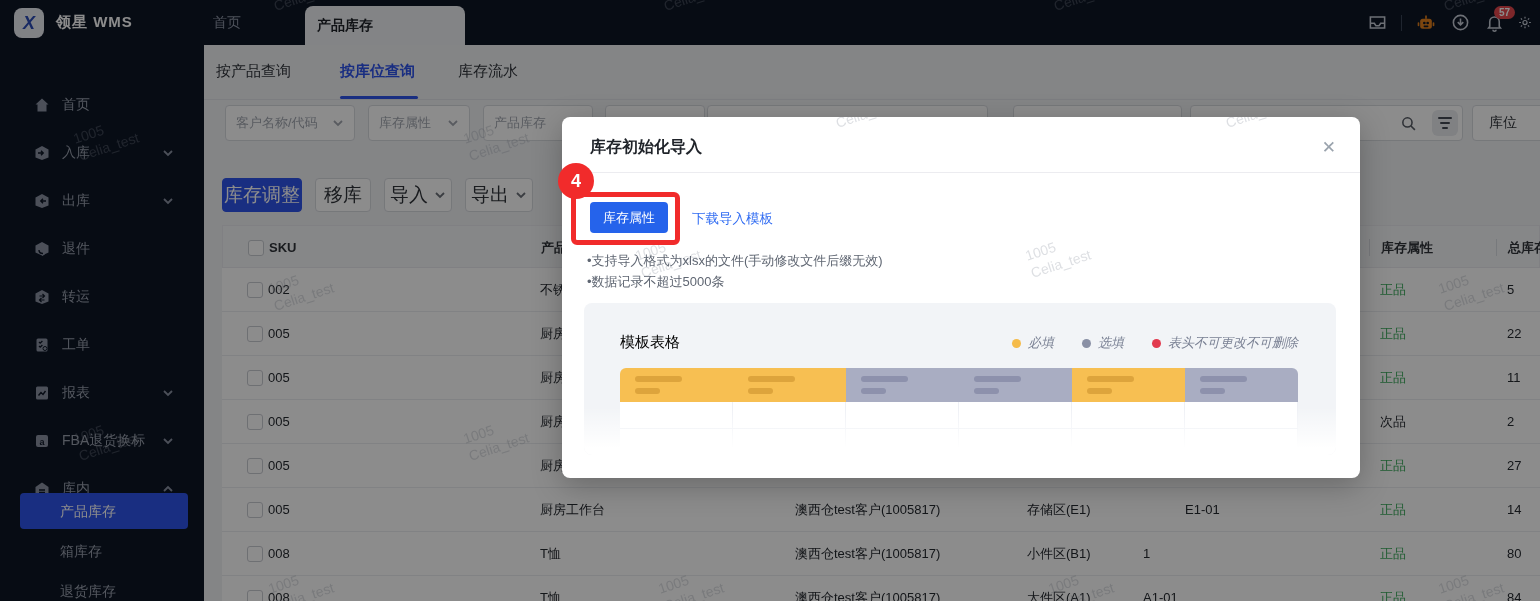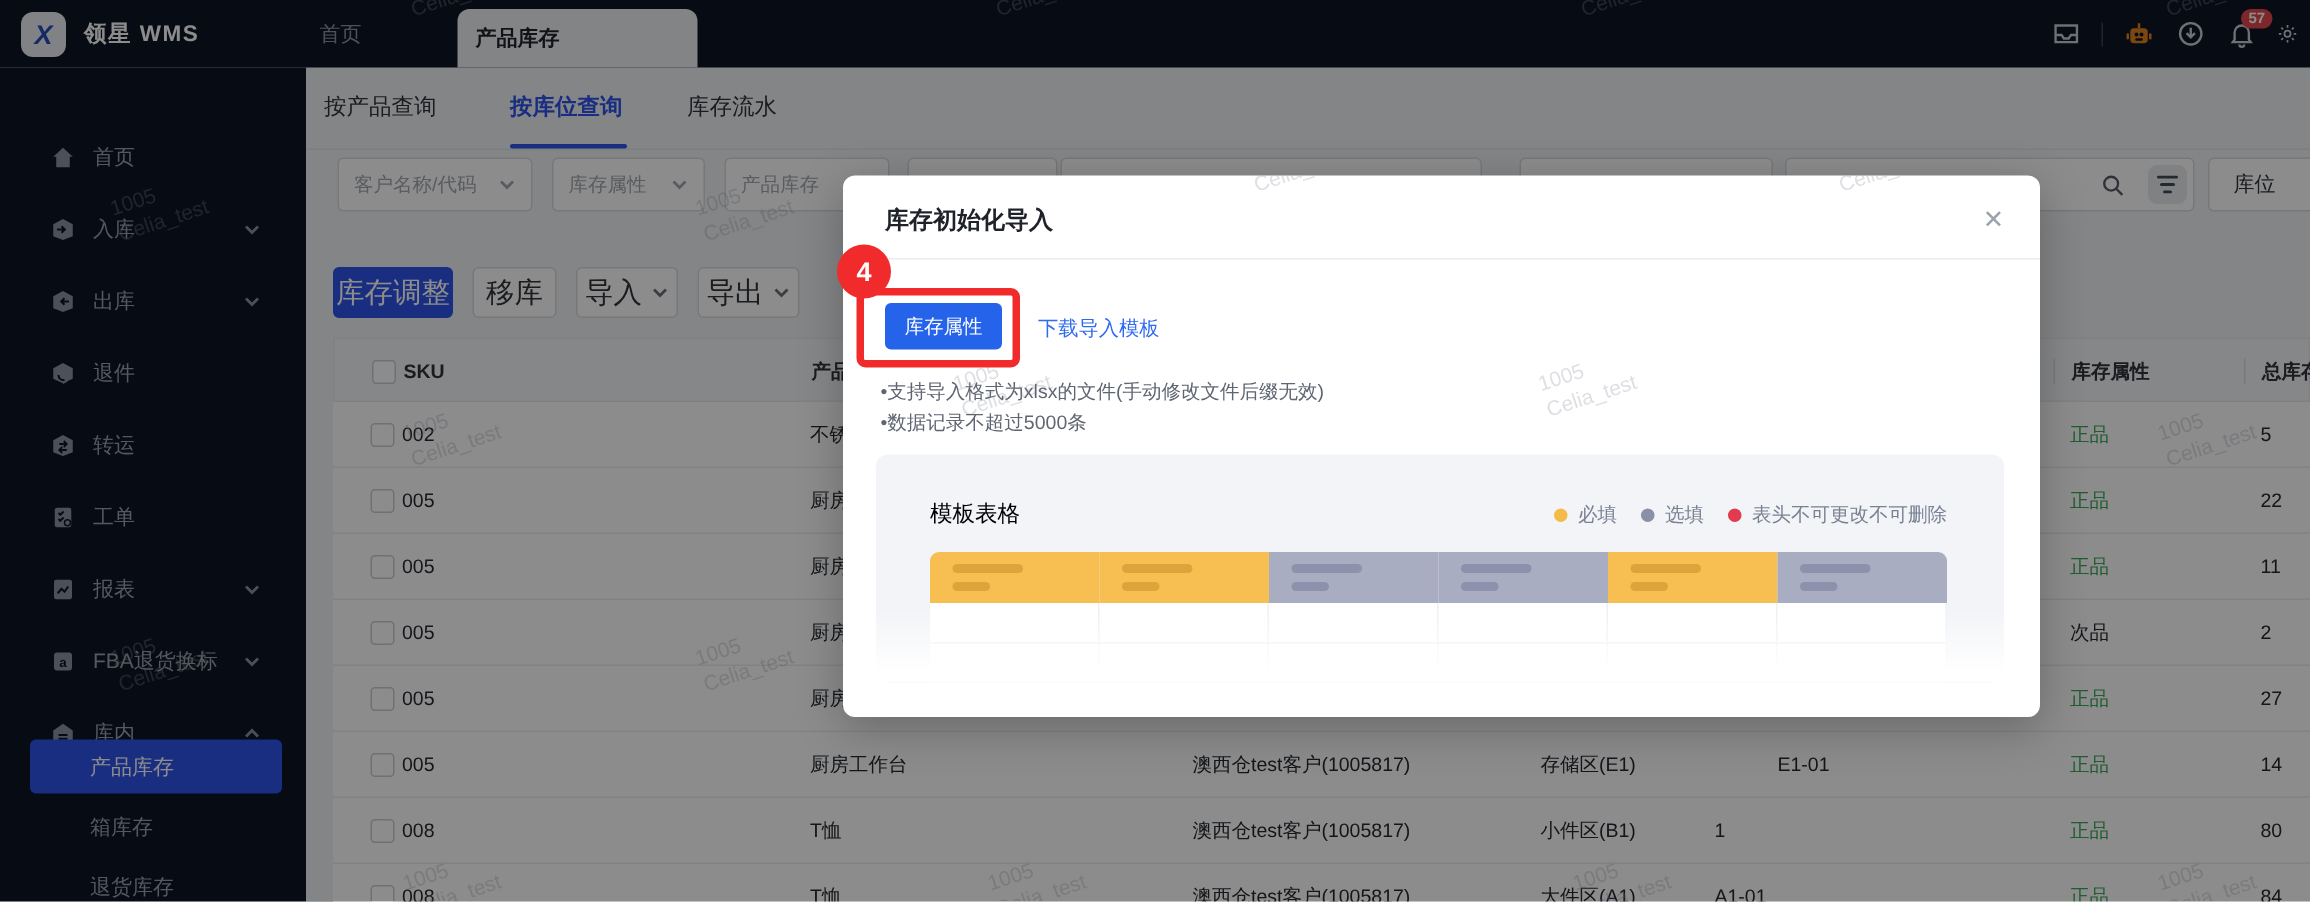--- a/index.html
+++ b/index.html
@@ -61,21 +61,21 @@
   .modal { position:absolute; left:562px; top:117px; width:798px; height:361px; background:#fff; border-radius:8px; box-shadow:0 8px 30px rgba(0,0,0,.25); z-index:10; }
   .modal-inner { position:relative; width:100%; height:100%; z-index:1; }
   .m-title { position:absolute; left:28px; top:20px; font-size:16px; font-weight:bold; color:#1f2329; }
   .m-close { position:absolute; right:24px; top:20px; font-size:17px; color:#9aa3ad; cursor:pointer; }
   .m-divider { position:absolute; left:0; top:55px; width:798px; height:1px; background:#ececf0; }
   .choose-btn { position:absolute; left:28px; top:85px; width:78px; height:31px; background:#2563eb; color:#fff; border:none; border-radius:4px; font-size:13px; font-family:inherit; }
   .dl-link { position:absolute; left:130px; top:93px; color:#2f6bf2; font-size:13.5px; text-decoration:none; }
   .m-note { position:absolute; left:25px; color:#5f6672; font-size:13px; }
   .panel { position:absolute; left:22px; top:186px; width:752px; height:152px; background:#f2f4f7; border-radius:8px; overflow:hidden; }
   .panel-label { position:absolute; left:36px; top:30px; color:#000000; font-size:15px; }
-  .legend { position:absolute; right:38px; top:31px; display:flex; gap:16px; }
+  .legend { position:absolute; right:38px; top:31px; display:flex; gap:28px;font-style:italic; }
   .legend-item { display:flex; align-items:center; gap:7px; color:#7a8194; font-size:13px; }
   .dot { width:9px; height:9px; border-radius:50%; }
   .mock { position:absolute; left:36px; top:65px; width:678px; }
   .mock-head { display:flex; height:34px; border-radius:6px 6px 0 0; overflow:hidden; }
   .mock-cell { width:113px; height:34px; position:relative; }
   .mock-cell .bar1 { position:absolute; left:15px; top:8px; width:47px; height:6px; border-radius:3px; }
   .mock-cell .bar2 { position:absolute; left:15px; top:20px; width:25px; height:6px; border-radius:3px; }
   .mock-body { position:relative; width:678px; height:53px; background:#fff; }
   .mock-row { height:27px; border-bottom:1px solid #e9ecf2; display:flex; }
   .mock-bcell { width:113px; height:100%; border-right:1px solid #eef0f5; }

